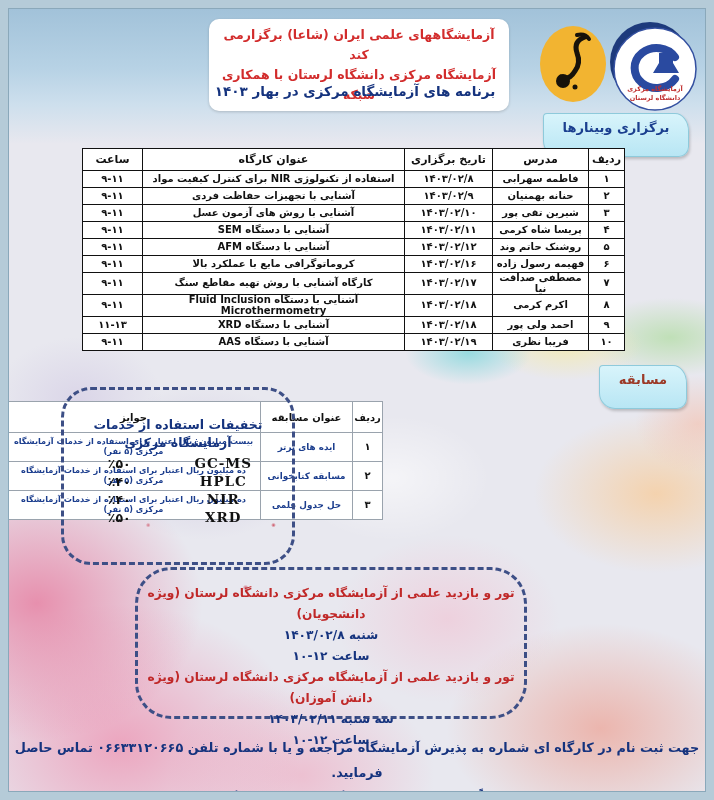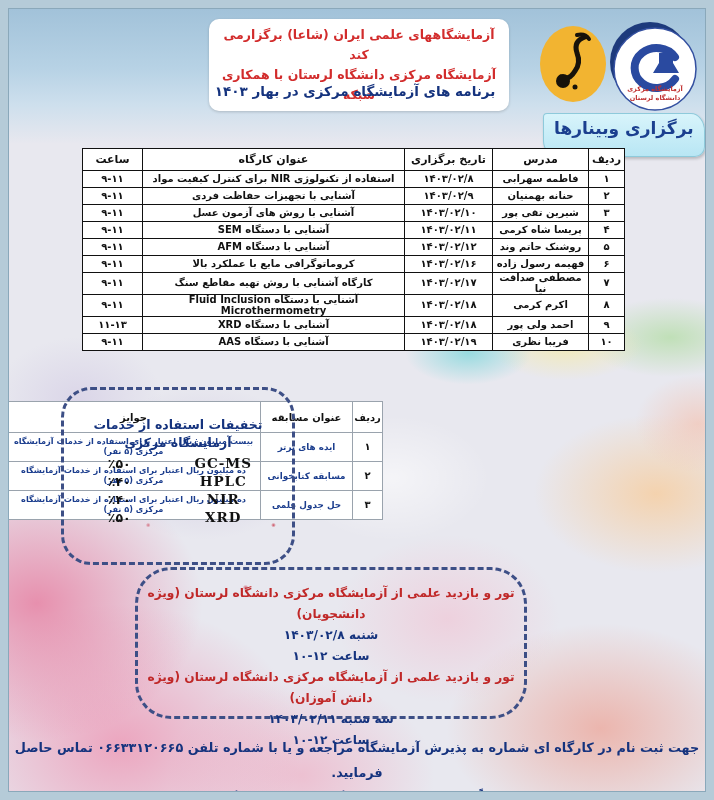--- a/index.html
+++ b/index.html
@@ -58,21 +58,21 @@
   }
   .uni-logo{top:12px;left:600px;width:82px;height:82px;}
   .shaa-logo{top:16px;right:98px;width:68px;height:78px;}
   .lab-logo{top:18px;right:8px;width:84px;height:84px;}
   
   .banner{
     background:linear-gradient(180deg,#d8f4fb,#b8e6f4);
     border:1px solid #8ecadb;
     border-radius:4px 14px 10px 16px / 4px 18px 10px 16px;
     box-shadow:1px 2px 3px rgba(0,0,0,.2);
-    text-align:center;font-size:17px;line-height:28px;height:44px;
+    text-align:center;font-size:13px;line-height:28px;height:44px;
     box-sizing:border-box;padding:0 10px;
   }
   .banner-webinars{top:104px;left:534px;min-width:146px;color:#1b3f8f;}
   .banner-competition{top:356px;left:590px;min-width:88px;color:#9c3a28;}
   
   table{border-collapse:collapse;direction:rtl;table-layout:fixed;background:#fff;}
   .webinar-table{top:139px;right:80px;width:542px;}
   .webinar-table th{border:1.3px solid #111;font-size:11px;height:21px;color:#111;padding:0;}
   .webinar-table td{border:1.3px solid #111;font-size:10px;height:16px;line-height:1.05;color:#111;padding:0 2px;text-align:center;}
   .comp-table{top:392px;right:322px;width:376px;}
@@ -237,20 +237,21 @@
           <tr>
             <td>۱۰</td>
             <td>فریبا نظری</td>
             <td dir="ltr">۱۴۰۳/۰۲/۱۹</td>
             <td>آشنایی با دستگاه AAS</td>
             <td dir="ltr">۹-۱۱</td>
           </tr>
         </tbody>
     </table>
 
+    <div class="abs banner banner-competition">مسابقه</div>
 
     <table class="abs comp-table">
       <colgroup>
         <col style="width:30px">
           <col style="width:92px">
           <col style="width:254px">
       </colgroup>
       <thead>
         <tr>
           <th>ردیف</th>

